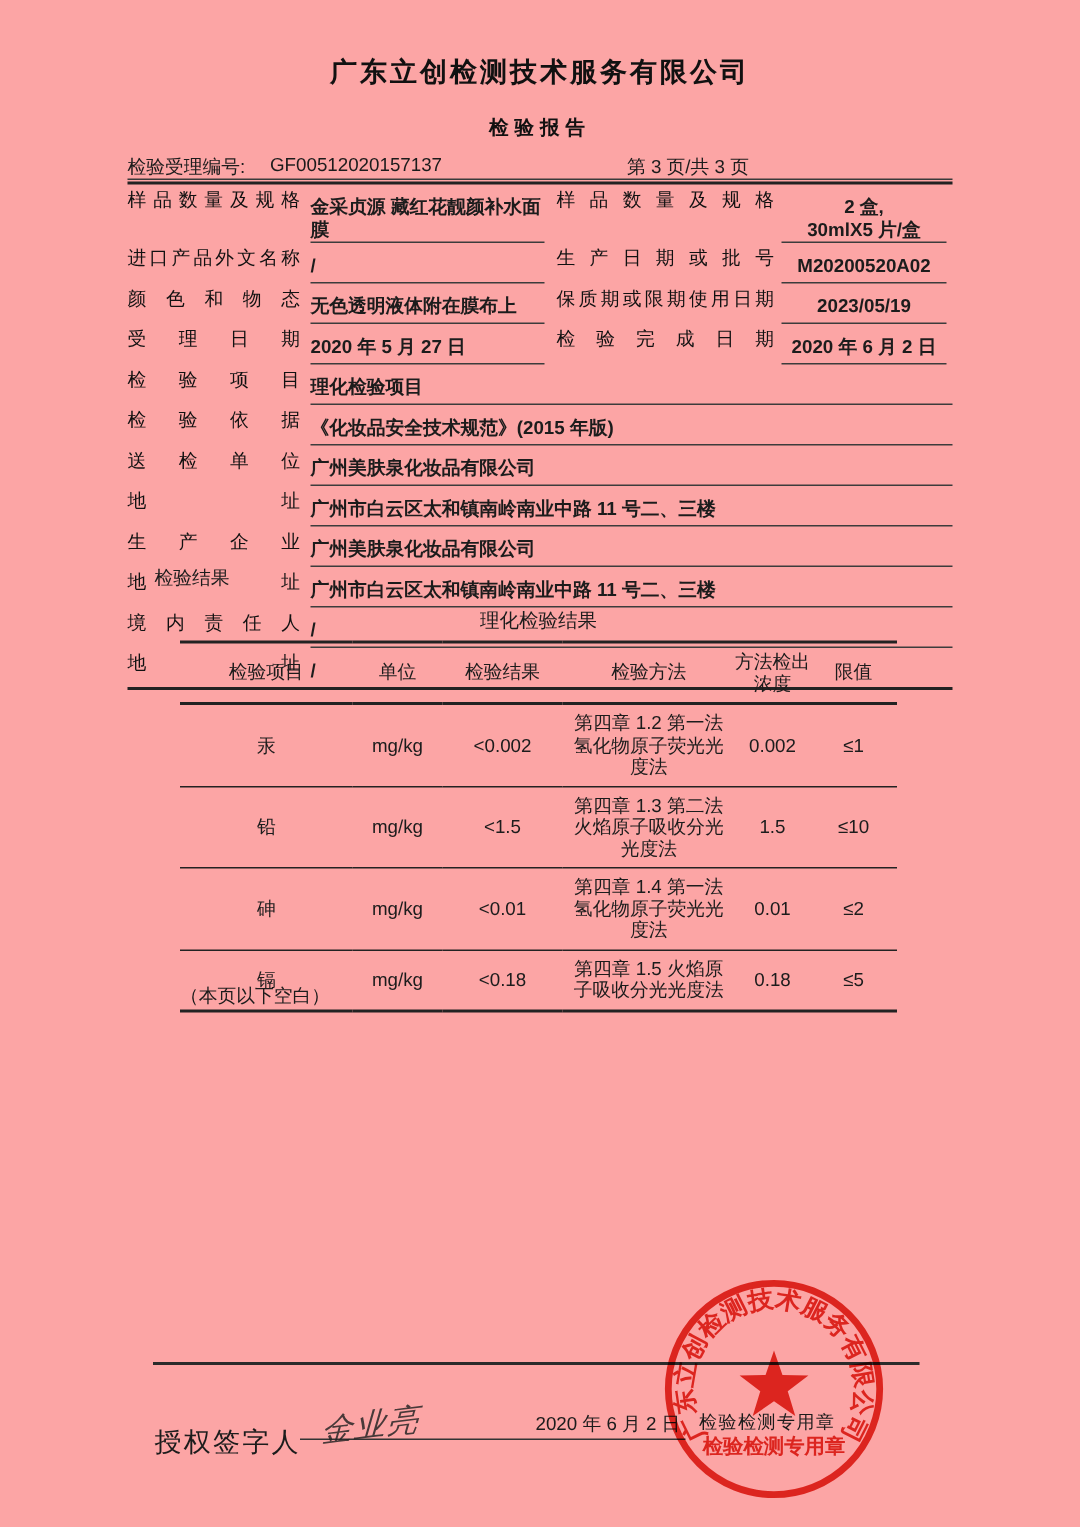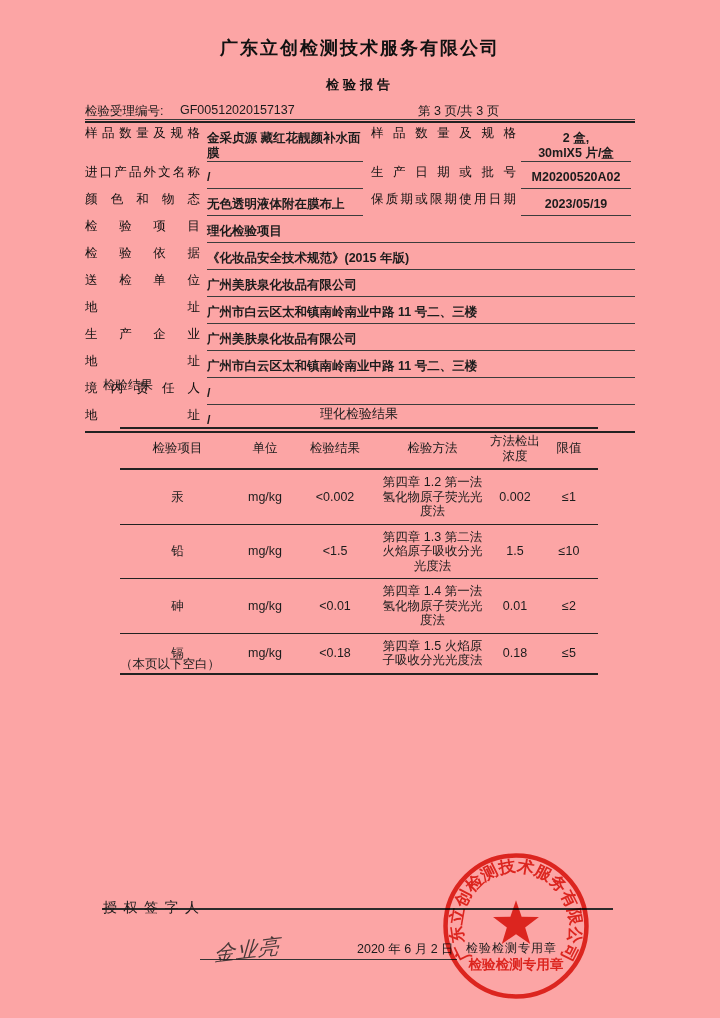--- a/index.html
+++ b/index.html
@@ -65,21 +65,21 @@
   .blank-note {
     position:absolute; top:656px; left:120px; width:478px;
     text-align:left; font-size:12.5px;
   }
 
   .footer-line {
     position:absolute; top:908px; left:102px; width:511px; height:1.6px;
     background:#2b2b2b;
   }
   .signer-label {
-    position:absolute; top:899px; left:103px; width:96px; font-size:14px;
+    position:absolute; top:949px; left:103px; width:96px; font-size:18px;
     text-align:justify; text-align-last:justify;
   }
   .sign-line {
     position:absolute; top:929px; left:200px; width:257px; height:30px;
     border-bottom:1.4px solid #333;
   }
   .signature {
     position:absolute; left:14px; bottom:-5px; display:inline-block;
     font-size:21px; font-style:italic; opacity:0.82; color:#222;
     transform:rotate(-7deg) skewX(-10deg); letter-spacing:1px;
@@ -121,20 +121,26 @@
       <span class="lbl l1">进口产品外文名称</span>
       <span class="val v1">/</span>
       <span class="lbl l2">生产日期或批号</span>
       <span class="val v2">M20200520A02</span>
     </div>
     <div class="irow">
       <span class="lbl l1">颜色和物态</span>
       <span class="val v1">无色透明液体附在膜布上</span>
       <span class="lbl l2">保质期或限期使用日期</span>
       <span class="val v2">2023/05/19</span>
+    </div>
+    <div class="irow">
+      <span class="lbl l1">受理日期</span>
+      <span class="val v1">2020 年 5 月 27 日</span>
+      <span class="lbl l2">检验完成日期</span>
+      <span class="val v2">2020 年 6 月 2 日</span>
     </div>
     <div class="irow">
       <span class="lbl l1">检验项目</span>
       <span class="val vf">理化检验项目</span>
     </div>
     <div class="irow">
       <span class="lbl l1">检验依据</span>
       <span class="val vf">《化妆品安全技术规范》(2015 年版)</span>
     </div>
     <div class="irow">

